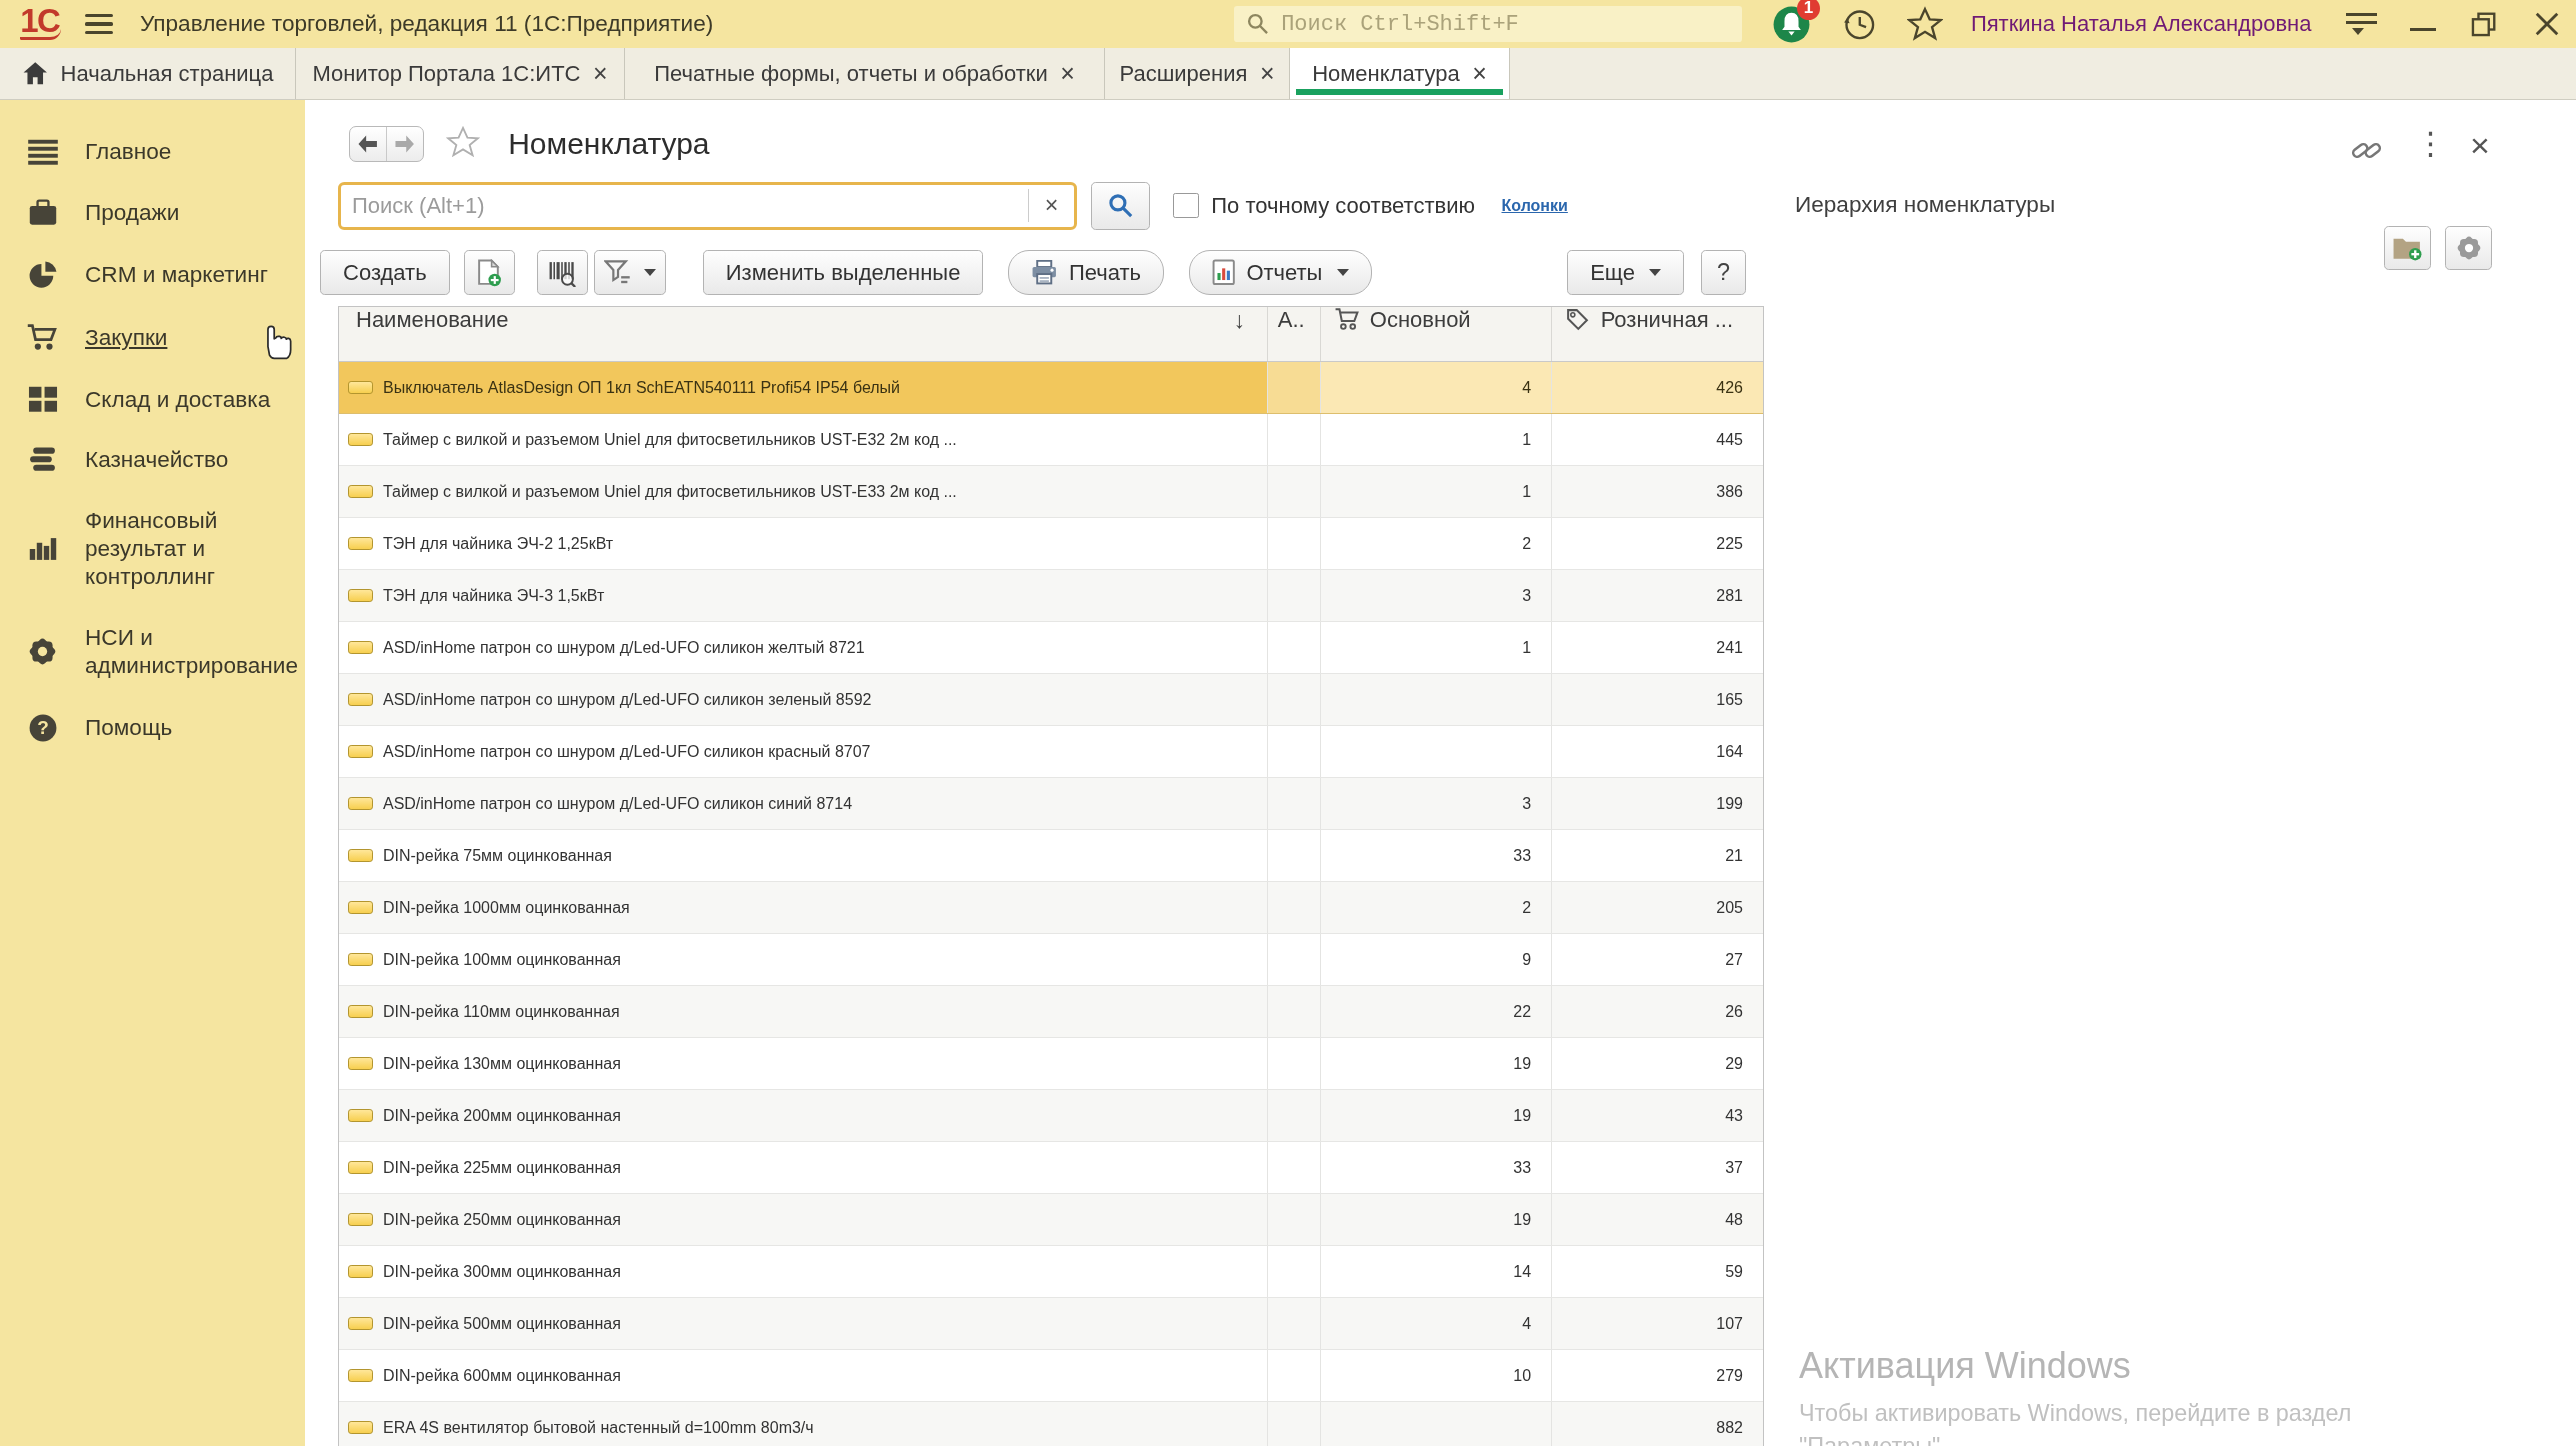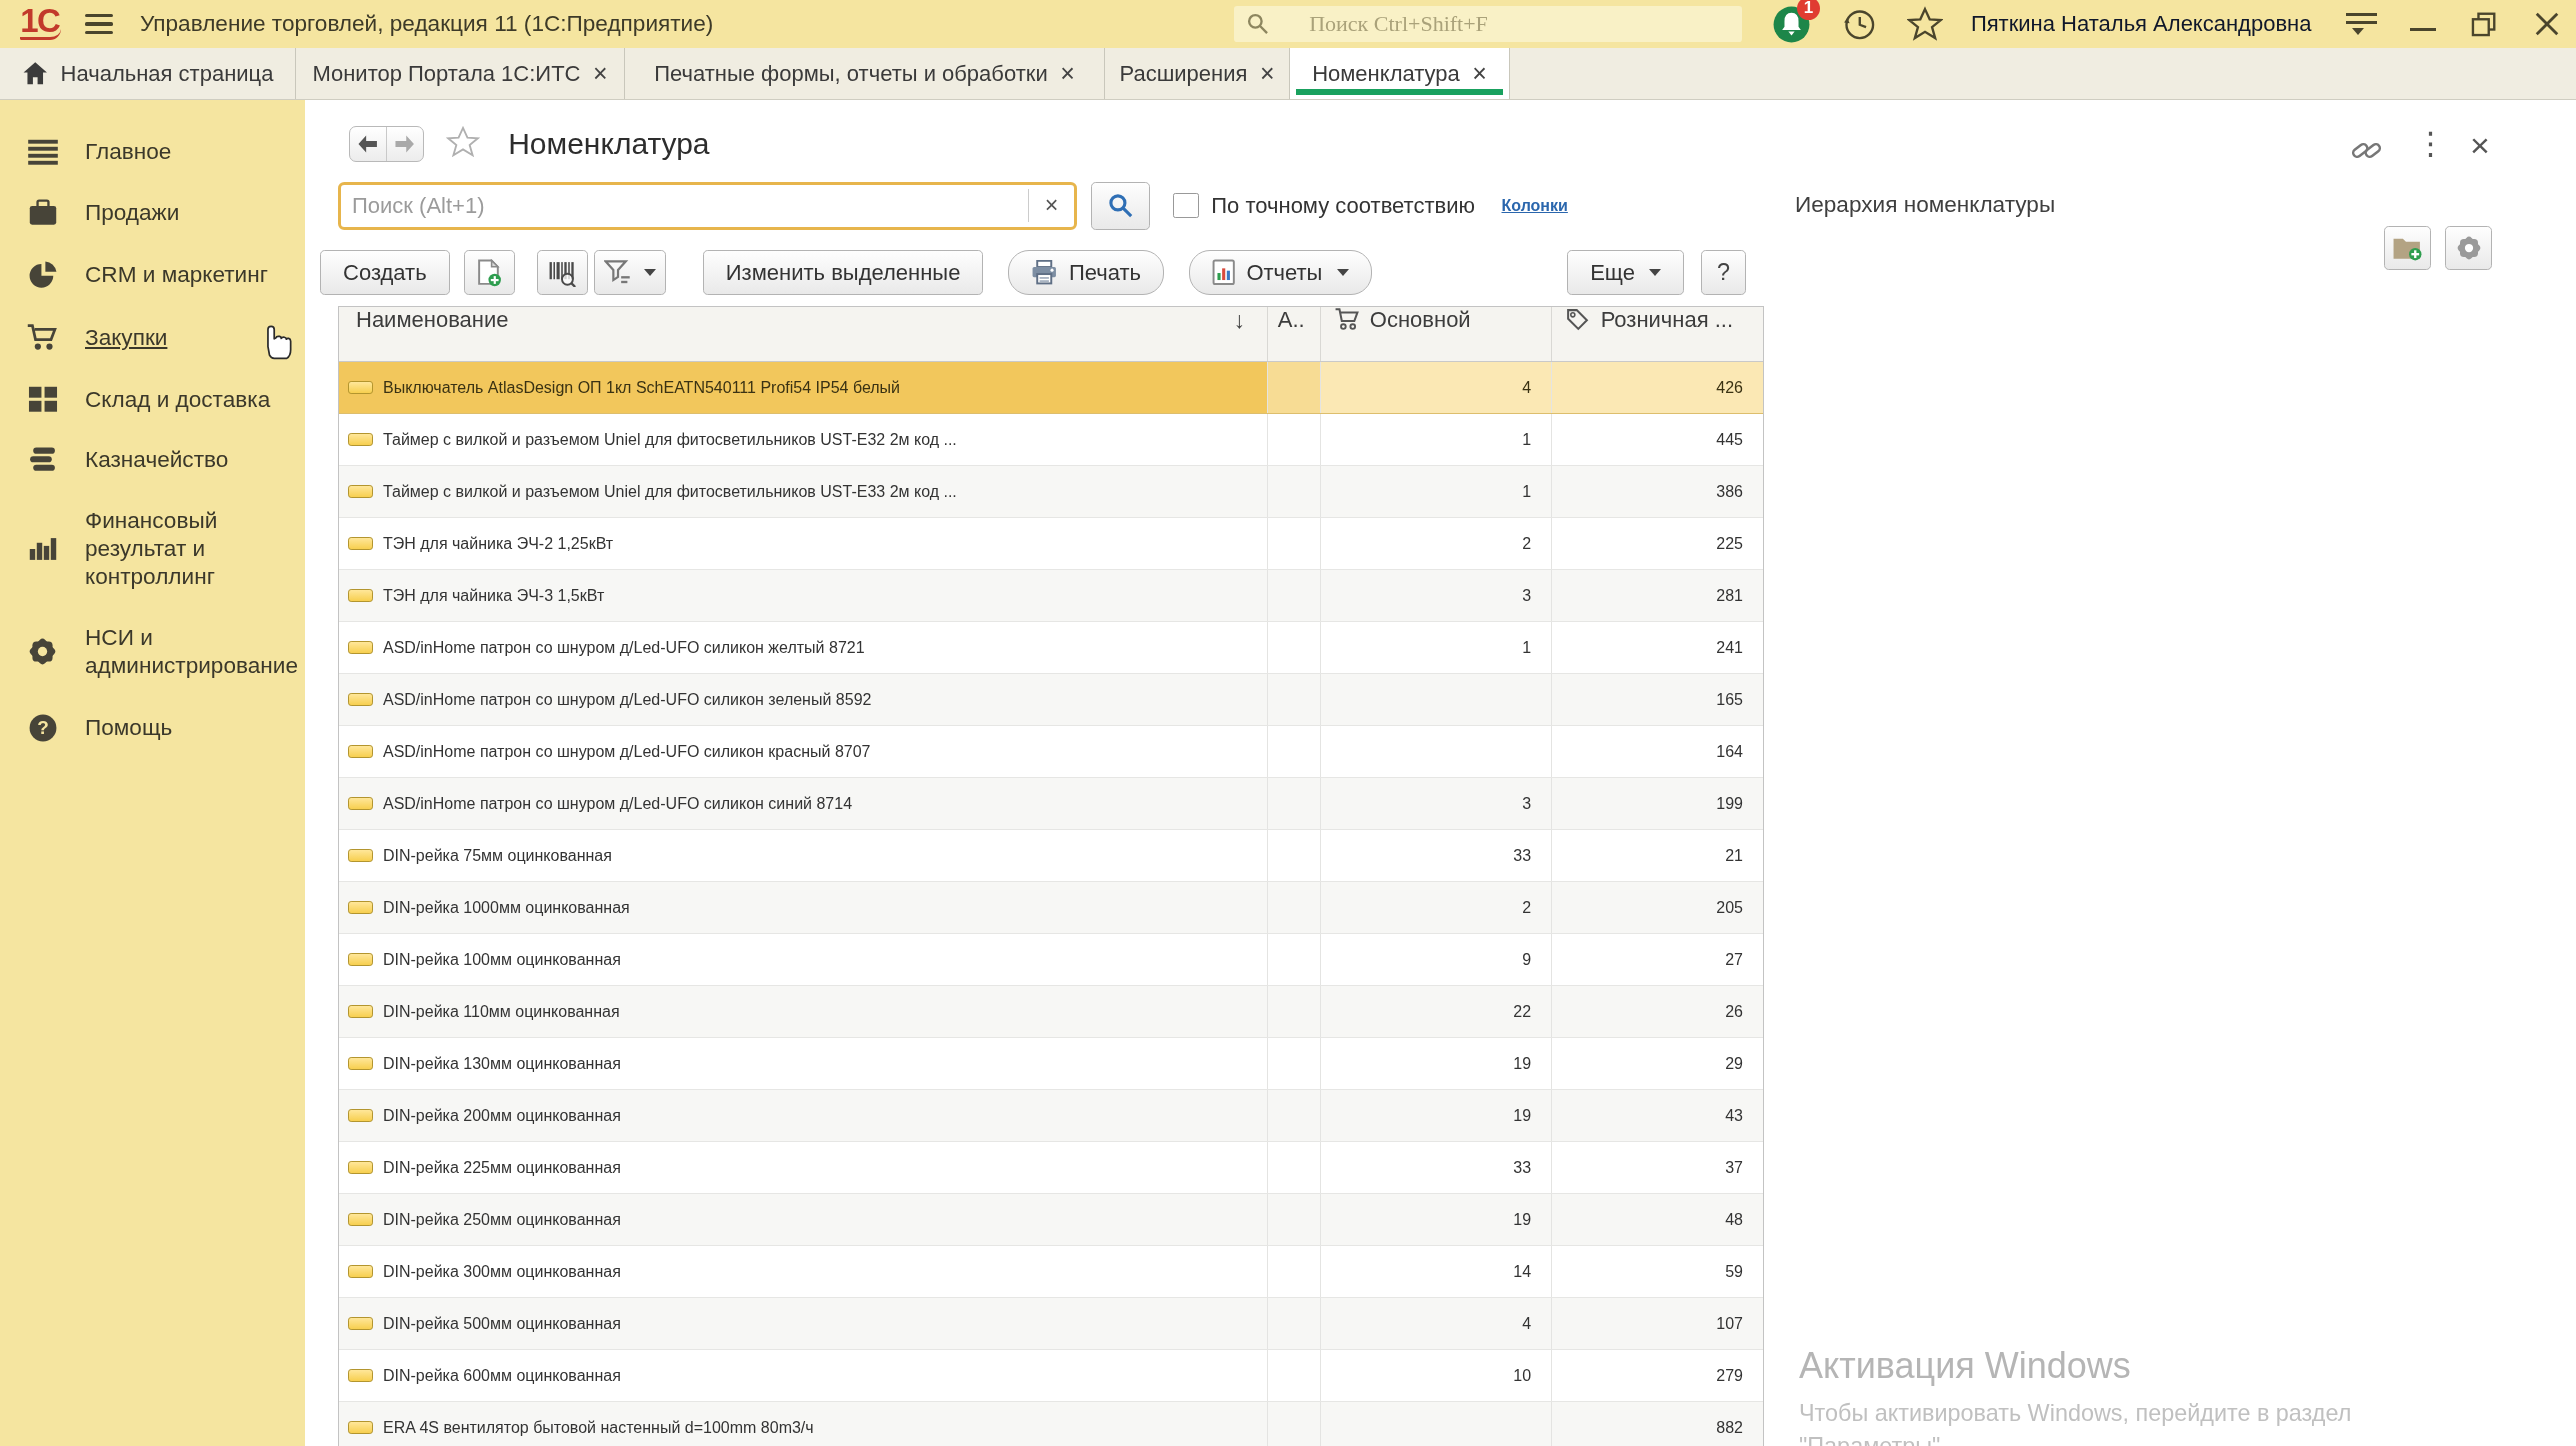--- a/index.html
+++ b/index.html
@@ -6,25 +6,25 @@
   body{font-family:"Liberation Sans",sans-serif;}
   .screen{position:relative;width:2576px;height:1446px;background:#fff;overflow:hidden;}
 
   
   .titlebar{height:48px;background:#f5e5a0;display:flex;align-items:center;padding:0 14px;box-sizing:border-box;}
   .logo{color:#c23a2b;font-weight:bold;font-size:33px;letter-spacing:-1.6px;line-height:1;margin:0 4.7px 3.1px 6.2px;border-bottom:3.9px solid #c23a2b;border-radius:0 0 11px 1.6px;padding:0 1.6px 0 0;}
   .tb-ham{margin-left:20px;display:flex;flex-direction:column;gap:5.5px;}
   .tb-ham i{display:block;width:28px;height:3.1px;background:#4a452c;border-radius:1.6px;}
   .tb-title{font-size:22.6px;color:#3d3a28;margin-left:26.5px;white-space:nowrap;}
   .tb-search{margin-left:auto;width:508px;height:36px;background:#f9f1c6;border-radius:3.1px;display:flex;align-items:center;padding:0 12.5px;box-sizing:border-box;gap:9.4px;}
-  .tb-search input{flex:1;border:none;outline:none;background:transparent;font-size:22px;color:#6d684c;font-family:Liberation Serif, serif;margin-left:28px;}
+  .tb-search input{flex:1;border:none;outline:none;background:transparent;font-size:22px;color:#6d684c;font-family:Liberation Mono, monospace;}
   .tb-search input::placeholder{color:#aaa27a;}
   .tb-ic{margin-left:30px;position:relative;display:flex;align-items:center;}
   .badge{position:absolute;top:-7.8px;right:-9.4px;background:#e03c31;color:#fff;font-size:17px;width:23.4px;height:23.4px;border-radius:50%;display:flex;align-items:center;justify-content:center;font-weight:bold;}
-  .tb-user{margin-left:28px;font-size:22px;color:#0f172a;white-space:nowrap;}
+  .tb-user{margin-left:28px;font-size:22px;color:#701a75;white-space:nowrap;}
   .tb-menu{margin-left:34px;display:flex;flex-direction:column;align-items:center;gap:4.7px;}
   .tb-menu i{display:block;width:31px;height:3.1px;background:#4a452c;}
   .tb-menu .car{width:0;height:0;border-left:6.2px solid transparent;border-right:6.2px solid transparent;border-top:7.8px solid #4a452c;align-self:flex-start;margin-left:6.2px;}
   .wbtn{margin-left:33px;color:#4a452c;display:flex;align-items:center;}
   .minus{width:26.5px;height:3.9px;background:#4a452c;margin-bottom:-11px;}
 
   
   .tabbar{height:51px;background:#f0ede1;display:flex;border-bottom:0.8px solid #cfcdc1;}
   .tab{box-sizing:border-box;display:flex;align-items:center;justify-content:center;gap:12.5px;font-size:22px;color:#3a3a3a;border-right:0.8px solid #c9c7bb;position:relative;white-space:nowrap;}
   .tab.active{background:#fff;border-right:0.8px solid #c9c7bb;}

